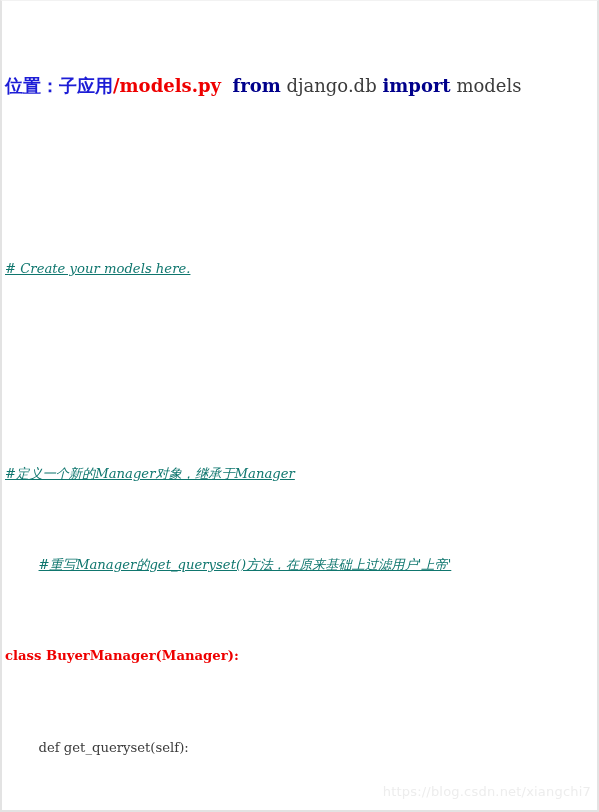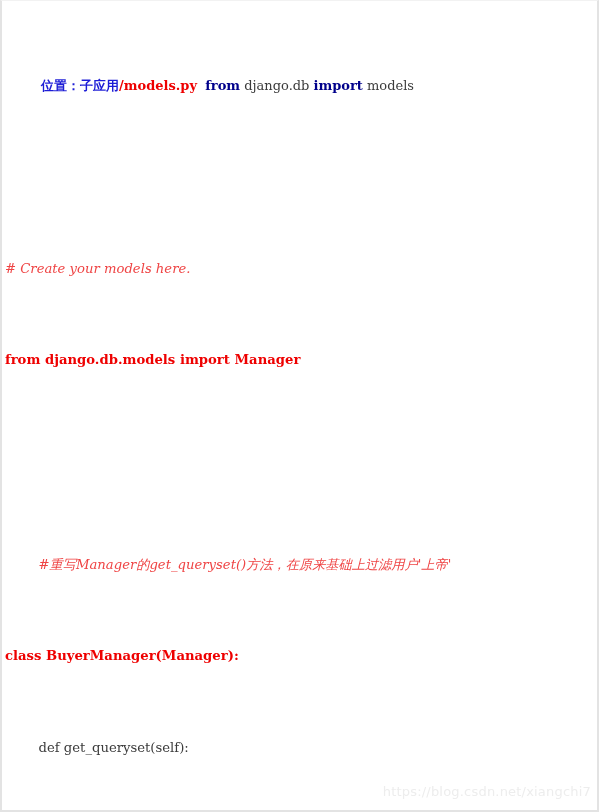--- a/index.html
+++ b/index.html
@@ -44,24 +44,24 @@
     height: 22.8px;
     white-space: pre;
   }
   .ln.blank { height: 22.8px; }
 
   
   .t-plain    { color: #3b3b3b; }
   .t-kw       { color: #00008b; font-weight: bold; }
   .t-red      { color: #ee0000; font-weight: bold; }
   .t-blue     { color: #1d1dd6; font-weight: bold; }
-  .t-comment  { color: #ef4444; font-style: italic; }
+  .t-comment  { color: #0f766e; font-style: italic; text-decoration: underline; }
 
   
-  .hdr { font-size: 13px; margin-left: 36px; }
+  .hdr { font-size: 18px; }
 
   #watermark {
     position: absolute;
     right: 6px;
     bottom: 11px;
     z-index: 1;
     font-family: "DejaVu Sans", "Liberation Sans", sans-serif;
     font-size: 13px;
     color: #ededed;
     letter-spacing: 0.2px;
@@ -75,24 +75,24 @@
 <div id="page">
 
   <div id="code-listing">
 
     <span class="ln hdr"><span class="t-blue">位置：子应用</span><span class="t-red">/models.py</span><span class="t-plain">  </span><span class="t-kw">from</span><span class="t-plain"> </span><span class="t-plain">django.db</span><span class="t-plain"> </span><span class="t-kw">import</span><span class="t-plain"> </span><span class="t-plain">models</span></span>
 
     <span class="ln blank"> </span>
 
     <span class="ln"><span class="t-comment"># Create your models here.</span></span>
 
-    <span class="ln"><span class="t-red">from django.db.models import Manager</span></span>
 
     <span class="ln blank"> </span>
 
+    <span class="ln"><span class="t-comment">#定义一个新的Manager对象，继承于Manager</span></span>
 
     <span class="ln"><span>        </span><span class="t-comment">#重写Manager的get_queryset()方法，在原来基础上过滤用户'上帝'</span></span>
 
     <span class="ln"><span class="t-red">class BuyerManager(Manager):</span></span>
 
     <span class="ln"><span>        </span><span class="t-plain">def get_queryset(self):</span></span>
 
     
 
     

